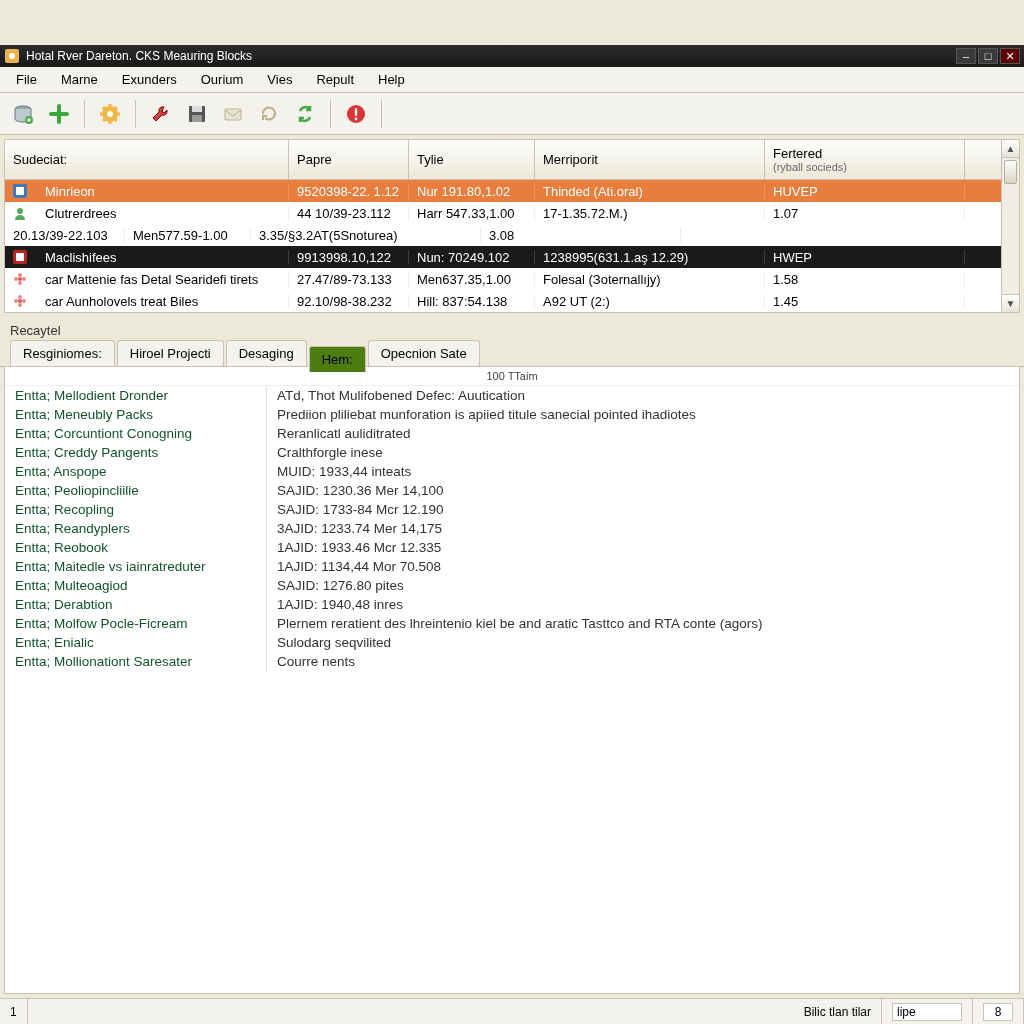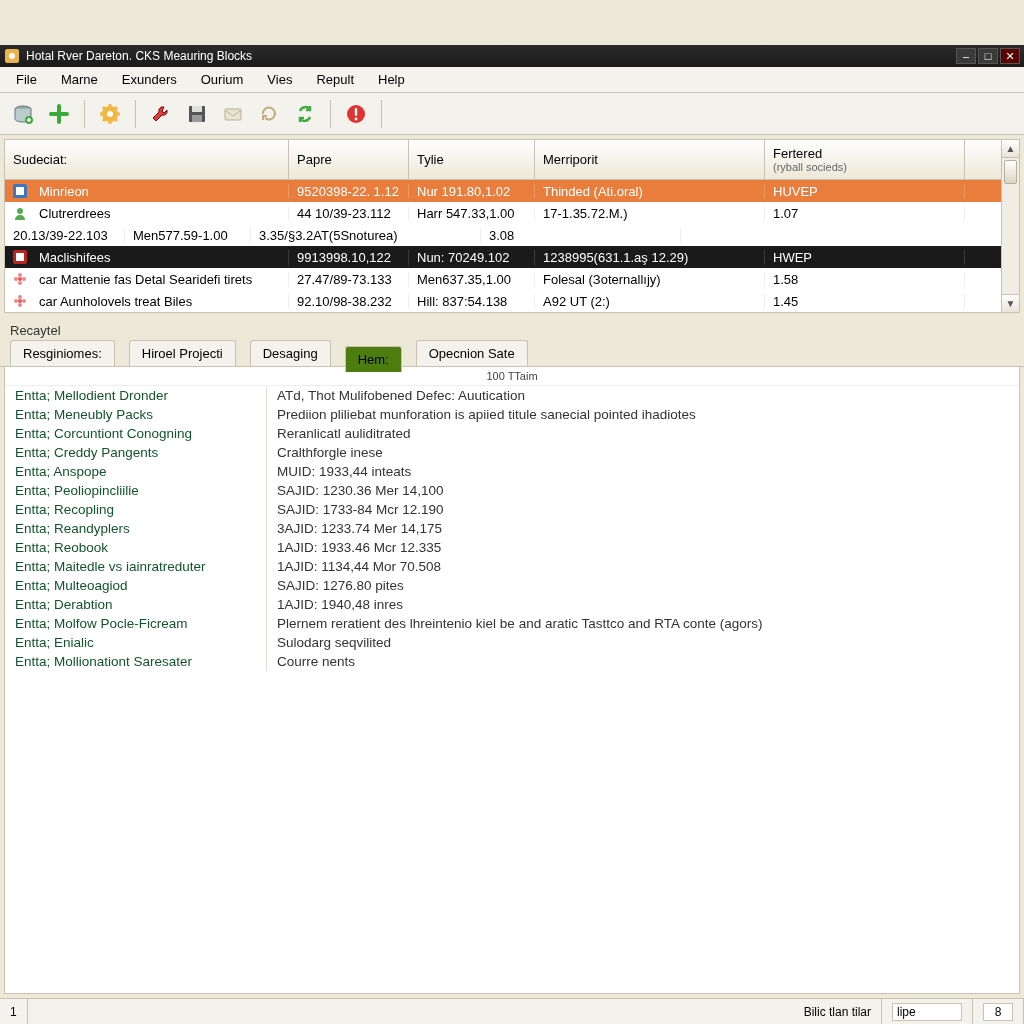--- a/index.html
+++ b/index.html
@@ -22,42 +22,42 @@
   .toolbar .tbtn { width: 30px; height: 30px; display: inline-flex; align-items: center; justify-content: center; border-radius: 3px; }
   .toolbar .sep { width: 1px; height: 28px; background: #c9c2b3; margin: 0 4px; }
 
   
   .listwrap { position: relative; background: #fff; border: 1px solid #c9c2b3; margin: 4px; }
   .listheader { display: flex; background: linear-gradient(#fefefe,#ece9d8); border-bottom: 1px solid #c9c2b3; font-size: 13px; }
   .listheader .col { padding: 6px 8px; border-right: 1px solid #c9c2b3; display: flex; flex-direction: column; justify-content: center; }
   .listheader .sub { font-size: 11px; color: #666; }
   .listbody { max-height: 140px; overflow: hidden; }
   .row { display: flex; align-items: center; height: 22px; font-size: 13px; }
-  .row .cell { padding: 0 8px; border-right: 1px solid #eee; white-space: nowrap; overflow: hidden; text-overflow: ellipsis; display: flex; align-items: center; gap: 12px; }
+  .row .cell { padding: 0 8px; border-right: 1px solid #eee; white-space: nowrap; overflow: hidden; text-overflow: ellipsis; display: flex; align-items: center; gap: 18px; }
   .row.orange { background: #e97d3c; color: #fff; }
   .row.orange .cell { border-right-color: rgba(255,255,255,.2); }
   .row.black  { background: #1a1a1a; color: #fff; }
   .row.black .cell { border-right-color: rgba(255,255,255,.15); }
   .rowicon { width: 14px; height: 14px; display: inline-block; flex: 0 0 14px; }
 
   .c0 { width: 284px; }
   .c1 { width: 120px; }
   .c2 { width: 126px; }
   .c3 { width: 230px; }
   .c4 { width: 200px; }
 
   .vscroll { position: absolute; right: 0; top: 0; bottom: 0; width: 18px; background: #f0ede4; border-left: 1px solid #c9c2b3; display: flex; flex-direction: column; }
   .vscroll .arrow { height: 18px; display: flex; align-items: center; justify-content: center; background: linear-gradient(#fefefe,#e8e4d8); border-bottom: 1px solid #c9c2b3; font-size: 10px; color: #555; }
   .vscroll .arrow:last-child { border-top: 1px solid #c9c2b3; border-bottom: none; }
   .vscroll .track { flex: 1; position: relative; }
   .vscroll .thumb { position: absolute; left: 2px; right: 2px; top: 2px; height: 24px; background: linear-gradient(#fefefe,#d9d4c5); border: 1px solid #b6b09f; border-radius: 2px; }
 
   
   .midlabel { padding: 6px 10px 2px 10px; font-size: 13px; color: #333; }
-  .tabs { display: flex; align-items: flex-end; padding: 0 10px; gap: 12px; border-bottom: 1px solid #c9c2b3; background: #ece9d8; }
+  .tabs { display: flex; align-items: flex-end; padding: 0 10px; gap: 0; border-bottom: 1px solid #c9c2b3; background: #ece9d8; }
   .tab { padding: 5px 12px; border: 1px solid #c9c2b3; border-bottom: none; background: #f4f2ec; margin-right: 2px; border-radius: 3px 3px 0 0; font-size: 13px; }
   .tab.active { background: #4d7c0f; position: relative; top: 6px; }
 
   .subheader { text-align: center; font-size: 11px; color: #444; padding: 3px 0; background: #fff; border-bottom: 1px solid #eee; }
 
   
   .detail { flex: 1; background: #fff; margin: 0 4px 4px 4px; border: 1px solid #c9c2b3; border-top: none; overflow: auto; }
   .detailgrid { display: grid; grid-template-columns: 262px 1fr; }
   .dk { padding: 2px 10px; font-size: 13.5px; color: #14532d; border-right: 1px solid #e3e0d6; }
   .dv { padding: 2px 10px; font-size: 13.5px; color: #333; }

